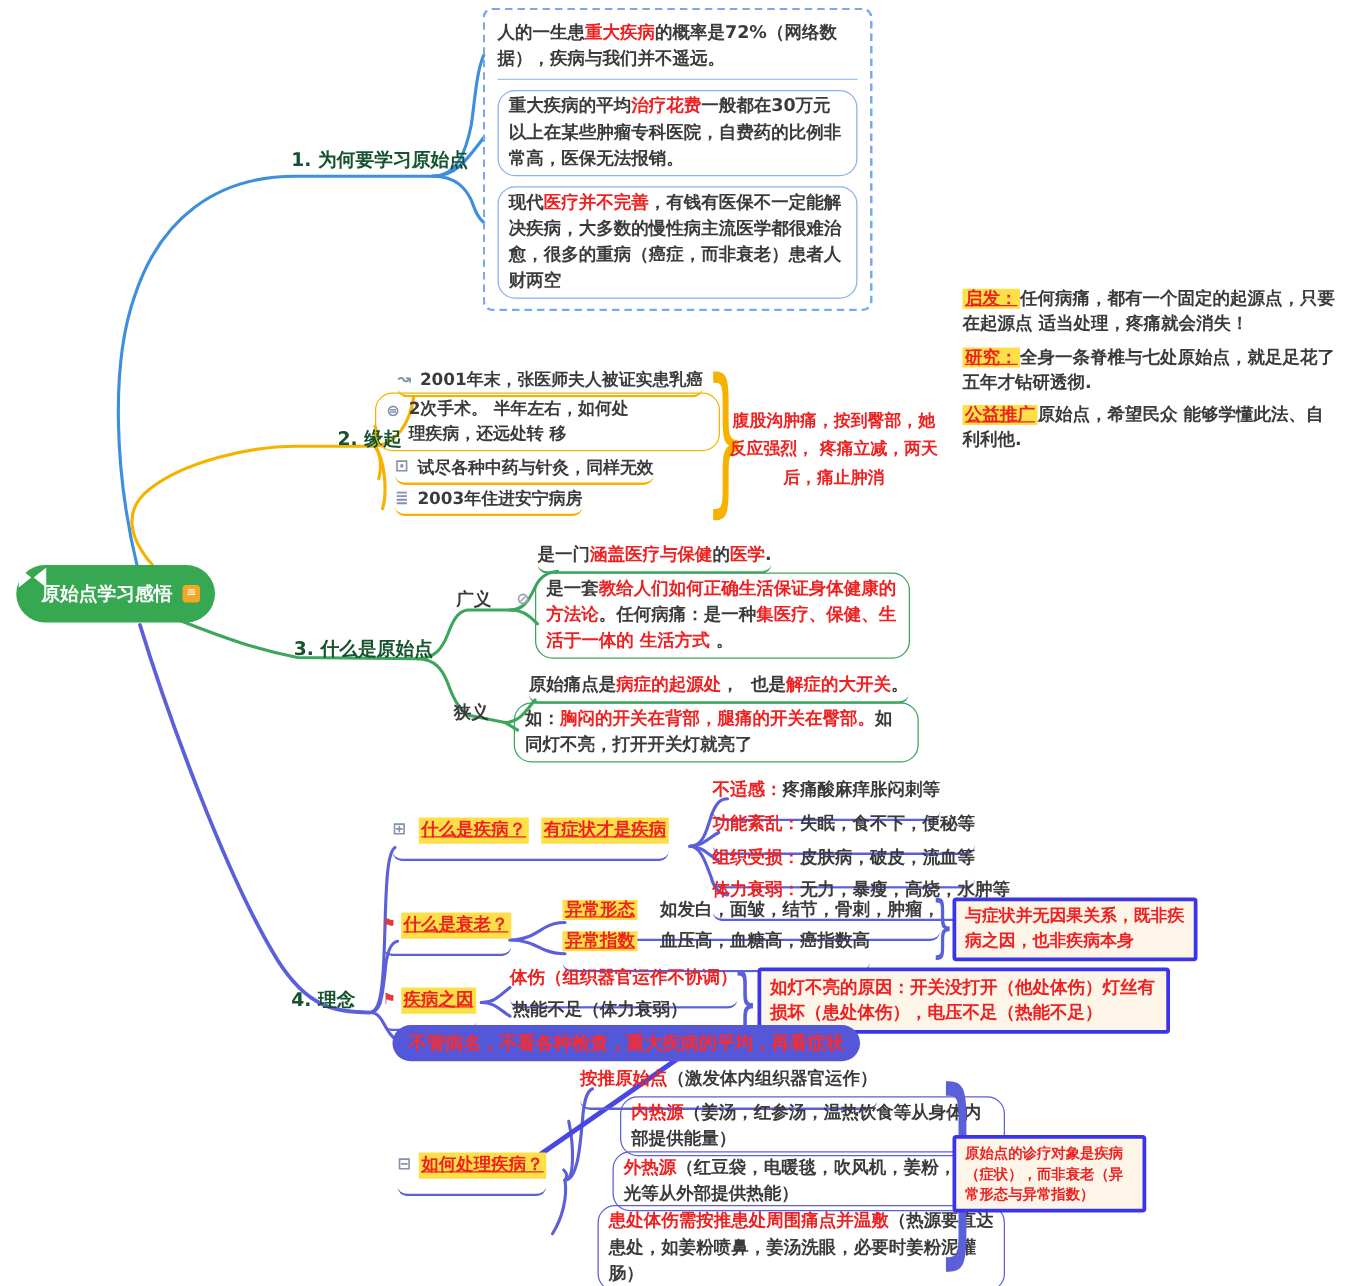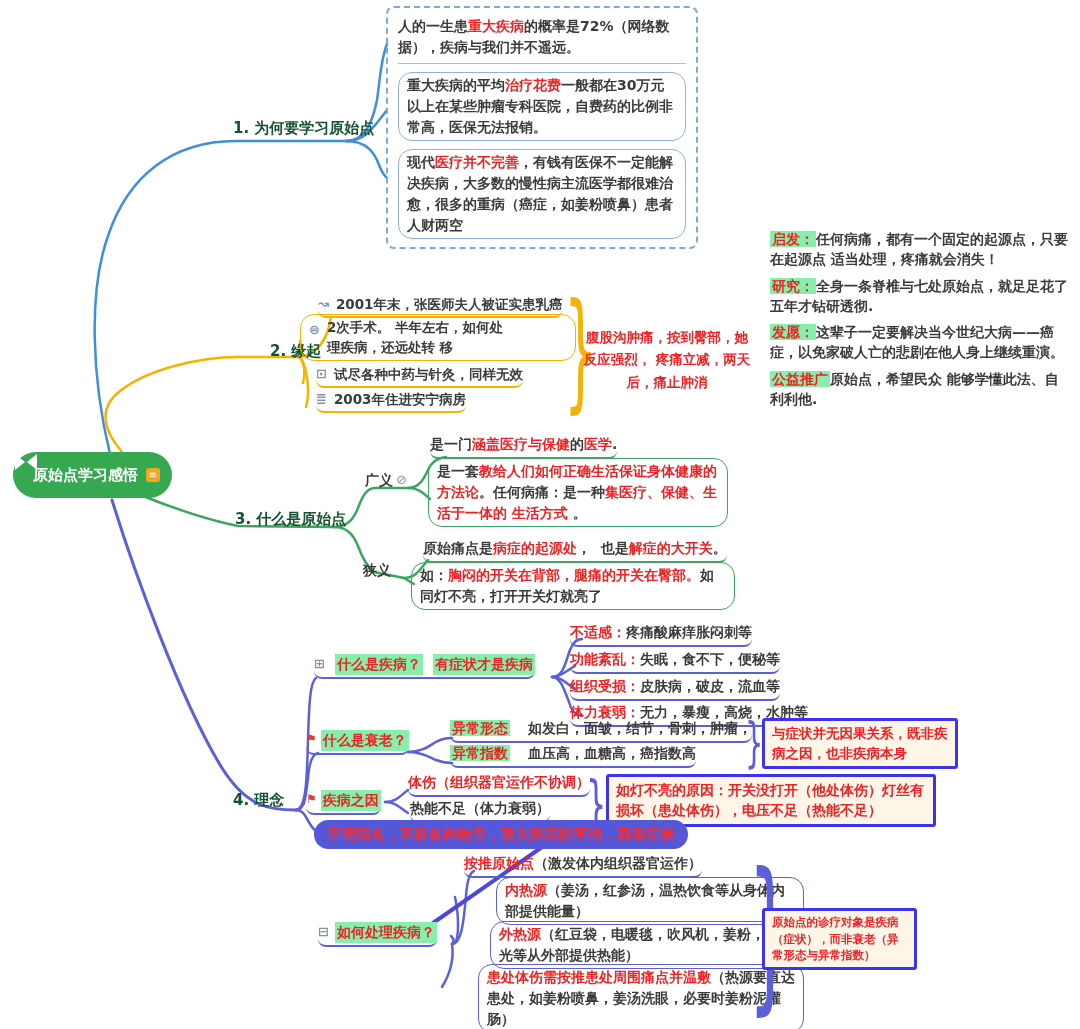--- a/index.html
+++ b/index.html
@@ -4,26 +4,26 @@
 <style>
   html,body{margin:0;padding:0;}
   body{
     width:1080px;height:1029px;position:relative;background:#ffffff;overflow:hidden;
     font-family:"DejaVu Sans","Liberation Sans",sans-serif;
   }
   .node{position:absolute;box-sizing:border-box;}
   .t{font-size:14px;font-weight:600;color:#3b3b3b;line-height:1.5;}
   .sm{font-size:13.5px;}
   .red{color:#ee2222;}
-  .yhl{background:#86efac;padding:0 2px;}
+  .yhl{background:#fde047;padding:0 2px;text-decoration:underline;}
   .bold{font-weight:700;}
   .label{font-size:15px;font-weight:700;color:#14532d;white-space:nowrap;}
   .u-yellow{border-bottom:2px solid #f5b201;border-radius:0 0 8px 8px;padding-bottom:2px;}
   .u-green{border-bottom:2px solid #3ca65c;border-radius:0 0 8px 8px;padding-bottom:2px;}
-  .u-purple{border-bottom:2px solid #5b5fd9;border-radius:0 0 8px 8px;padding-bottom:2px;}
+  .u-purple{border-bottom:2px solid #5b5fd9;border-radius:0 0 8px 8px;padding-bottom:12px;}
   .bub{border:1.6px solid;border-radius:14px;padding:2px 8px;}
   .bub-yellow{border-color:#f5b201;}
   .bub-green{border-color:#3ca65c;}
   .bub-purple{border-color:#5b5fd9;margin-left:44px;}
   .bub-blue{border-color:#8ab1ec;}
   .callout{border:3px solid #3a35ea;background:#fdf5e8;color:#ee2222;font-weight:700;
     padding:3px 7px;border-radius:3px;line-height:1.45;}
   .brace{position:absolute;line-height:1;transform-origin:top left;font-weight:400;}
   .icon{font-size:13px;color:#8492ad;flex:0 0 auto;}
   .row{display:flex;align-items:flex-start;gap:7px;}
@@ -95,21 +95,21 @@
   </span>
   <span class="center-title">原始点学习感悟</span>
   <span class="badge">≡</span>
 </div>
 
 <div class="node label" style="left:233px;top:119px;">1. 为何要学习原始点</div>
 
 <div class="node" style="left:386px;top:6px;width:312px;border:2px dashed #78aaea;border-radius:8px;padding:8px 10px;">
   <div class="t" style="padding-bottom:5px;border-bottom:1.5px solid #9cc0f0;"><span>人的一生患</span><span class="red">重大疾病</span><span>的概率是72%（网络数据），疾病与我们并不遥远。</span></div>
   <div class="t bub bub-blue" style="margin-top:8px;"><span>重大疾病的平均</span><span class="red">治疗花费</span><span>一般都在30万元以上在某些肿瘤专科医院，自费药的比例非常高，医保无法报销。</span></div>
-  <div class="t bub bub-blue" style="margin-top:8px;"><span>现代</span><span class="red">医疗并不完善</span><span>，有钱有医保不一定能解决疾病，大多数的慢性病主流医学都很难治愈，很多的重病（癌症，如姜粉喷鼻）患者人财两空</span></div>
+  <div class="t bub bub-blue" style="margin-top:8px;"><span>现代</span><span class="red">医疗并不完善</span><span>，有钱有医保不一定能解决疾病，大多数的慢性病主流医学都很难治愈，很多的重病（癌症，而非衰老）患者人财两空</span></div>
 </div>
 
 <div class="node label" style="left:270px;top:342px;">2. 缘起</div>
 
 <div class="node row t sm u-yellow nowrap" style="left:318px;top:294px;">
   <span class="icon">↝</span>
   <span>2001年末，张医师夫人被证实患乳癌</span>
 </div>
 <div class="node row t sm bub bub-yellow" style="left:300px;top:314px;width:276px;">
   <span class="icon" style="margin-top:3px;">⊜</span>
@@ -124,27 +124,26 @@
   <span>2003年住进安宁病房</span>
 </div>
 
 <span class="brace" style="left:564px;top:287px;font-size:75px;color:#f5b201;transform:scale(0.7,1.72);">}</span>
 
 <div class="node t ctr red bold" style="left:582px;top:326px;width:170px;font-size:13.5px;line-height:1.65;">腹股沟肿痛，按到臀部，她反应强烈， 疼痛立减，两天后，痛止肿消</div>
 
 <div class="node" style="left:770px;top:229px;width:298px;">
   <div class="t" style="margin-bottom:6px;line-height:1.45;"><span class="yhl red bold">启发：</span><span>任何病痛，都有一个固定的起源点，只要在起源点 适当处理，疼痛就会消失！</span></div>
   <div class="t" style="margin-bottom:6px;line-height:1.45;"><span class="yhl red bold">研究：</span><span>全身一条脊椎与七处原始点，就足足花了五年才钻研透彻.</span></div>
-  <div class="t" style="margin-bottom:6px;line-height:1.45;"><span class="yhl red bold">发愿：</span><span>这辈子一定要解决当今世纪大病——癌症，以免家破人亡的悲剧在他人身上继续重演。</span></div>
   <div class="t" style="line-height:1.45;"><span class="yhl red bold">公益推广</span><span>原始点，希望民众 能够学懂此法、自利利他.</span></div>
 </div>
 
 <div class="node label" style="left:235px;top:510px;">3. 什么是原始点</div>
 
-<div class="node row t nowrap" style="left:365px;top:470px;gap:3px;">
+<div class="node row t nowrap" style="left:365px;top:470px;gap:20px;">
   <span>广义</span>
   <span class="icon" style="color:#9aa4b5;">⊘</span>
 </div>
 <div class="node t u-green nowrap" style="left:430px;top:434px;"><span>是一门</span><span class="red">涵盖医疗与保健</span><span>的</span><span class="red">医学</span><span>.</span></div>
 <div class="node t bub bub-green" style="left:428px;top:458px;width:300px;"><span>是一套</span><span class="red">教给人们如何正确生活保证身体健康的方法论</span><span>。任何病痛：是一种</span><span class="red">集医疗、保健、生活于一体的 生活方式</span><span> 。</span></div>
 
 <div class="node t nowrap" style="left:363px;top:560px;">狭义</div>
 <div class="node t u-green nowrap" style="left:423px;top:538px;"><span>原始痛点是</span><span class="red">病症的起源处</span><span style="white-space:pre;">，  也是</span><span class="red">解症的大开关</span><span>。</span></div>
 <div class="node t bub bub-green" style="left:411px;top:562px;width:324px;"><span>如：</span><span class="red">胸闷的开关在背部，腿痛的开关在臀部。</span><span>如同灯不亮，打开开关灯就亮了</span></div>
 

